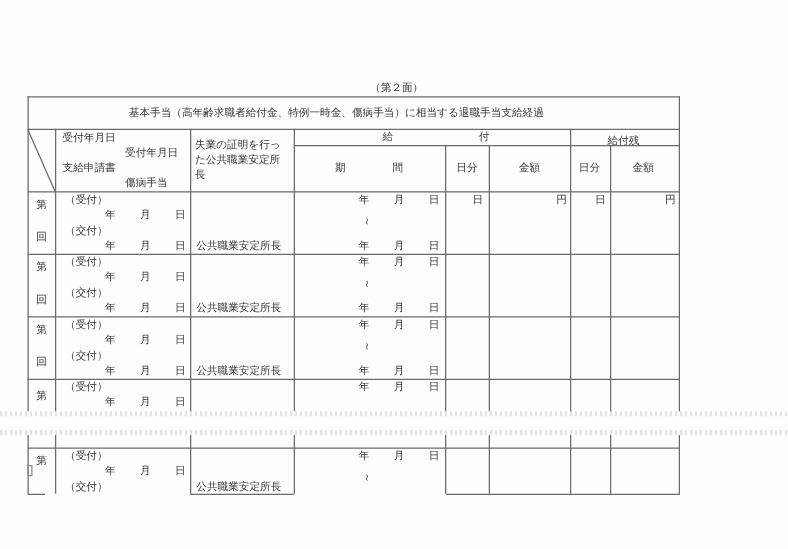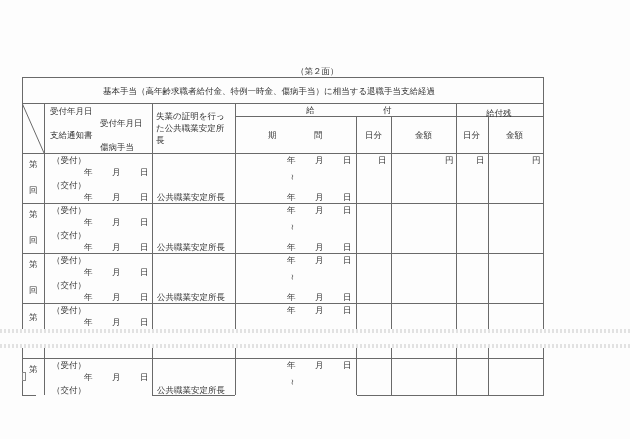--- a/index.html
+++ b/index.html
@@ -41,21 +41,21 @@
 <div class="vl" style="left:488px;top:116px;height:279px;"></div>
 
 <svg class="abs" style="left:22px;top:103px;" width="23" height="51">
   <line x1="0" y1="0" x2="22" y2="50" stroke="#6a6a6a" stroke-width="1"></line>
 </svg>
 
 <div class="t" style="left:103px;top:86px;">基本手当（高年齢求職者給付金、特例一時金、傷病手当）に相当する退職手当支給経過</div>
 
 <div class="t" style="left:50px;top:106px;">受付年月日</div>
 <div class="t" style="left:100px;top:118px;">受付年月日</div>
-<div class="t" style="left:50px;top:130px;">支給通知書</div>
+<div class="t" style="left:50px;top:130px;">支給申請書</div>
 <div class="t" style="left:100px;top:142px;">傷病手当</div>
 <div class="t" style="left:156px;top:110px;width:76px;white-space:normal;line-height:12px;">失業の証明を行った公共職業安定所長</div>
 <div class="t" style="left:306px;top:105px;">給</div>
 <div class="t" style="left:383px;top:105px;">付</div>
 <div class="t" style="left:486px;top:108px;text-align:right;">給付残</div>
 <div class="t" style="left:268px;top:130px;">期</div>
 <div class="t" style="left:314px;top:130px;">間</div>
 <div class="t" style="left:365px;top:130px;">日分</div>
 <div class="t" style="left:415px;top:130px;">金額</div>
 <div class="t" style="left:463px;top:130px;">日分</div>

